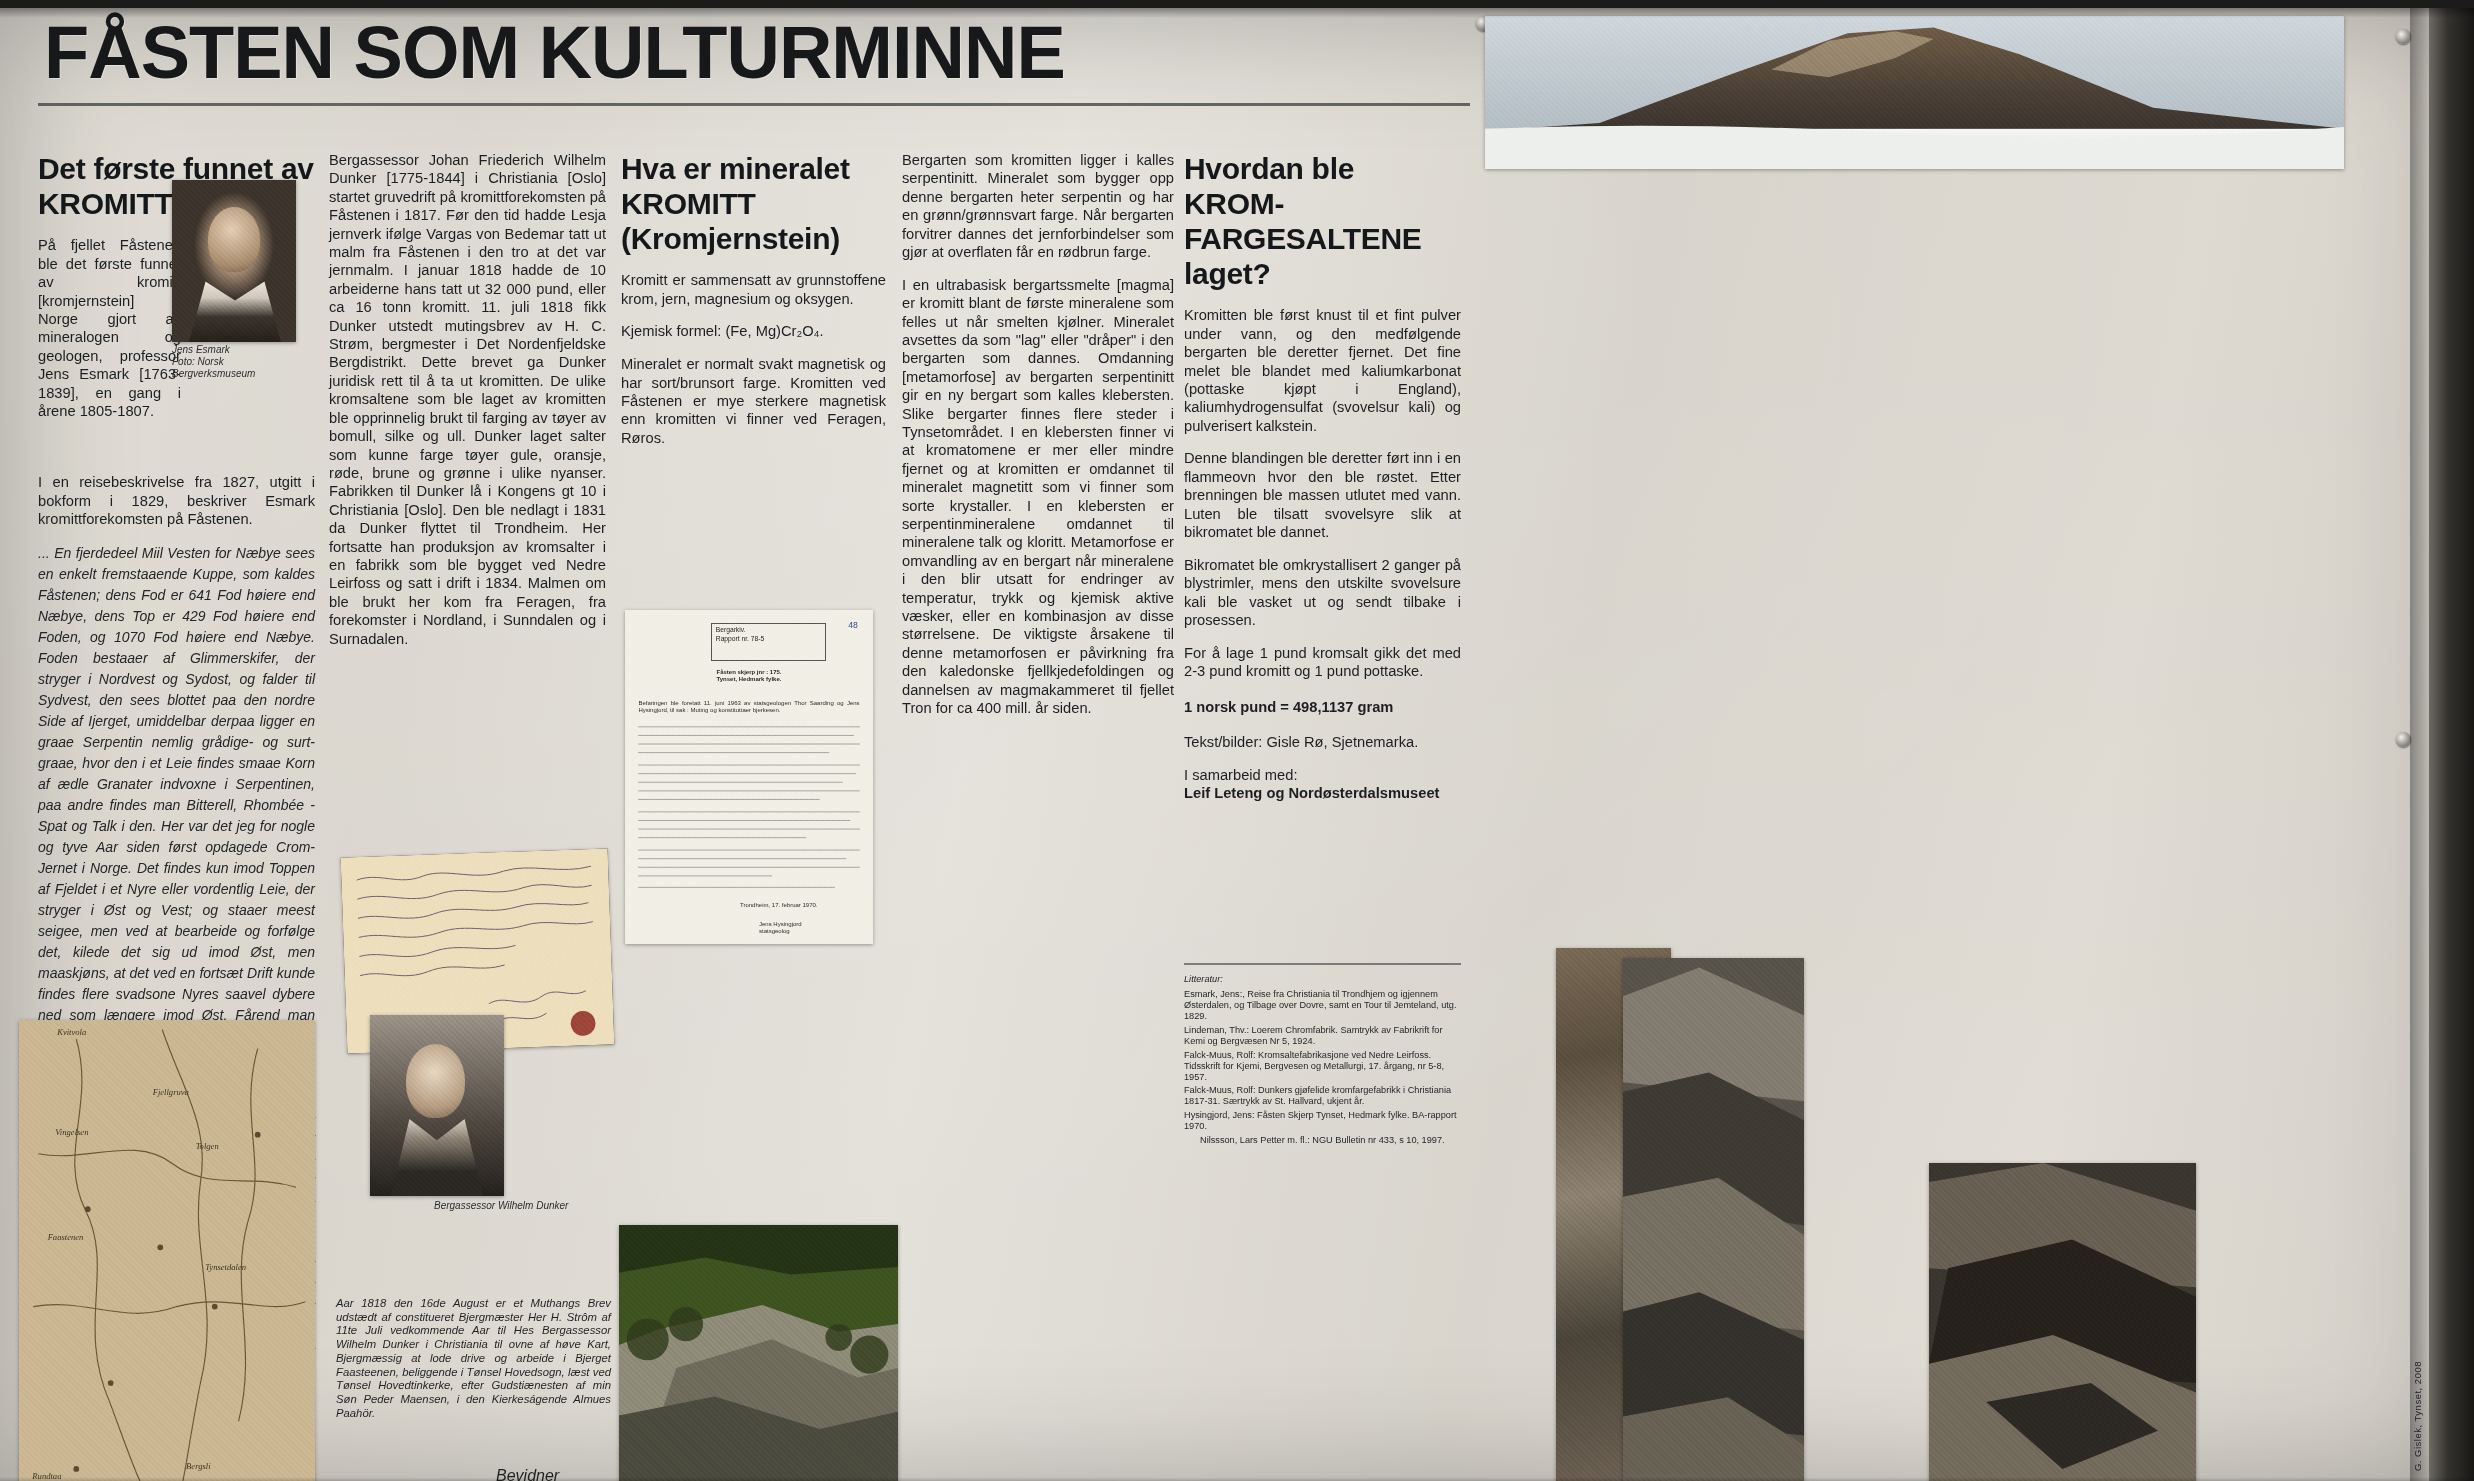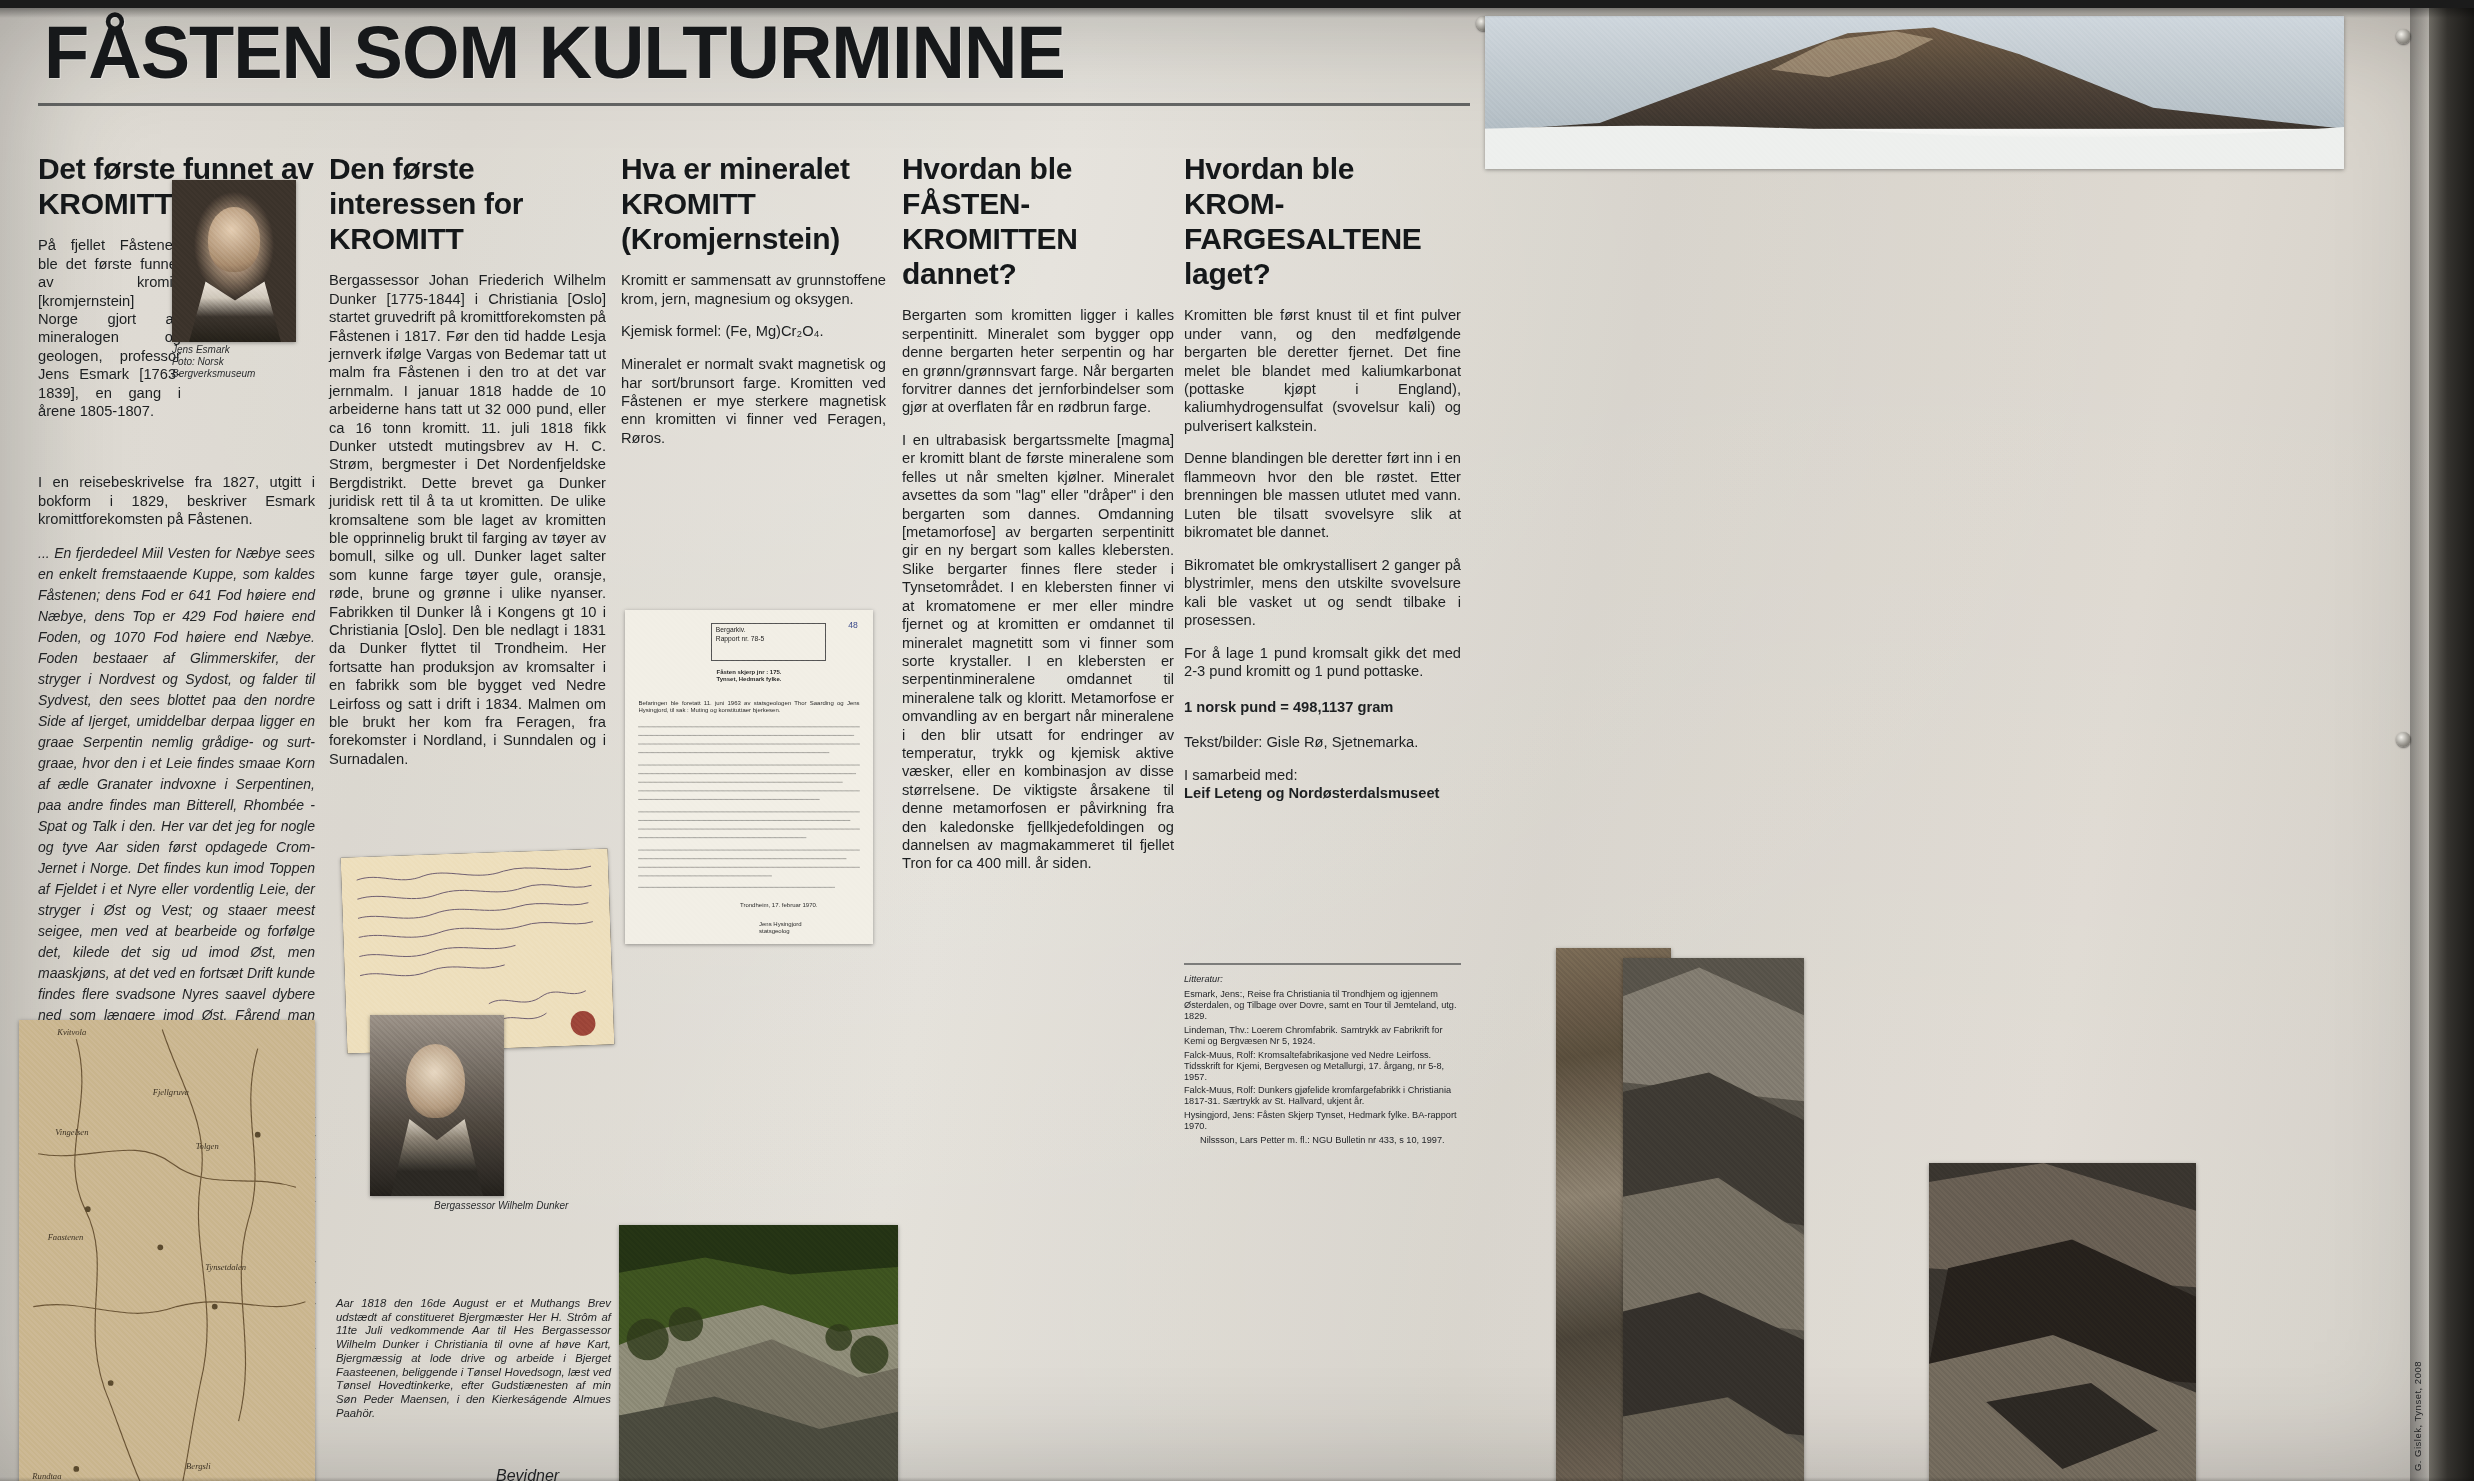--- a/index.html
+++ b/index.html
@@ -262,21 +262,20 @@
           <text x="195" y="262">Tynsetdalen</text>
           <text x="14" y="480">Rundtaa</text>
           <text x="175" y="470">Bergsli</text>
         </g>
       </svg>
     </div>
     <div class="noise"></div>
   </div>
 
   <div class="col" id="col2">
-    <h2>Den første interessen for KROMITT</h2>
     <p>Bergassessor Johan Friederich Wilhelm Dunker [1775-1844] i Christiania [Oslo] startet gruvedrift på kromittforekomsten på Fåstenen i 1817. Før den tid hadde Lesja jernverk ifølge Vargas von Bedemar tatt ut malm fra Fåstenen i den tro at det var jernmalm. I januar 1818 hadde de 10 arbeiderne hans tatt ut 32 000 pund, eller ca 16 tonn kromitt. 11. juli 1818 fikk Dunker utstedt mutingsbrev av H. C. Strøm, bergmester i Det Nordenfjeldske Bergdistrikt. Dette brevet ga Dunker juridisk rett til å ta ut kromitten. De ulike kromsaltene som ble laget av kromitten ble opprinnelig brukt til farging av tøyer av bomull, silke og ull. Dunker laget salter som kunne farge tøyer gule, oransje, røde, brune og grønne i ulike nyanser. Fabrikken til Dunker lå i Kongens gt 10 i Christiania [Oslo]. Den ble nedlagt i 1831 da Dunker flyttet til Trondheim. Her fortsatte han produksjon av kromsalter i en fabrikk som ble bygget ved Nedre Leirfoss og satt i drift i 1834. Malmen om ble brukt her kom fra Feragen, fra forekomster i Nordland, i Sunndalen og i Surnadalen.</p>
   </div>
 
   <div class="photo" id="letter">
     <div class="inner" style="position:relative;">
       <svg width="267" height="196" viewBox="0 0 280 205" preserveAspectRatio="none">
         <rect width="280" height="205" fill="#eedfbd"></rect>
         <g stroke="#4b3b5c" stroke-width="1" fill="none" opacity=".8">
           <path d="M16,24 C40,16 60,32 86,22 C112,14 140,30 170,20 C200,12 230,26 262,18"></path>
           <path d="M16,44 C44,36 70,52 100,42 C132,32 158,48 190,38 C216,30 240,44 262,38"></path>
@@ -363,21 +362,20 @@
             <circle cx="70" cy="104" r="18"></circle>
           <circle cx="262" cy="136" r="20"></circle>
             <circle cx="230" cy="118" r="14"></circle>
         </g>
       </svg>
     </div>
     <div class="noise"></div>
   </div>
 
   <div class="col" id="col4">
-    <h2>Hvordan ble FÅSTEN-KROMITTEN dannet?</h2>
     <p>Bergarten som kromitten ligger i kalles serpentinitt. Mineralet som bygger opp denne bergarten heter serpentin og har en grønn/grønnsvart farge. Når bergarten forvitrer dannes det jernforbindelser som gjør at overflaten får en rødbrun farge.</p>
     <p>I en ultrabasisk bergartssmelte [magma] er kromitt blant de første mineralene som felles ut når smelten kjølner. Mineralet avsettes da som "lag" eller "dråper" i den bergarten som dannes. Omdanning [metamorfose] av bergarten serpentinitt gir en ny bergart som kalles klebersten. Slike bergarter finnes flere steder i Tynsetområdet. I en klebersten finner vi at kromatomene er mer eller mindre fjernet og at kromitten er omdannet til mineralet magnetitt som vi finner som sorte krystaller. I en klebersten er serpentinmineralene omdannet til mineralene talk og kloritt. Metamorfose er omvandling av en bergart når mineralene i den blir utsatt for endringer av temperatur, trykk og kjemisk aktive væsker, eller en kombinasjon av disse størrelsene. De viktigste årsakene til denne metamorfosen er påvirkning fra den kaledonske fjellkjedefoldingen og dannelsen av magmakammeret til fjellet Tron for ca 400 mill. år siden.</p>
   </div>
 
   <div class="col" id="col5">
     <h2>Hvordan ble KROM-FARGESALTENE laget?</h2>
     <p>Kromitten ble først knust til et fint pulver under vann, og den medfølgende bergarten ble deretter fjernet. Det fine melet ble blandet med kaliumkarbonat (pottaske kjøpt i England), kaliumhydrogensulfat (svovelsur kali) og pulverisert kalkstein.</p>
     <p>Denne blandingen ble deretter ført inn i en flammeovn hvor den ble røstet. Etter brenningen ble massen utlutet med vann. Luten ble tilsatt svovelsyre slik at bikromatet ble dannet.</p>
     <p>Bikromatet ble omkrystallisert 2 ganger på blystrimler, mens den utskilte svovelsure kali ble vasket ut og sendt tilbake i prosessen.</p>
     <p>For å lage 1 pund kromsalt gikk det med 2-3 pund kromitt og 1 pund pottaske.</p>

